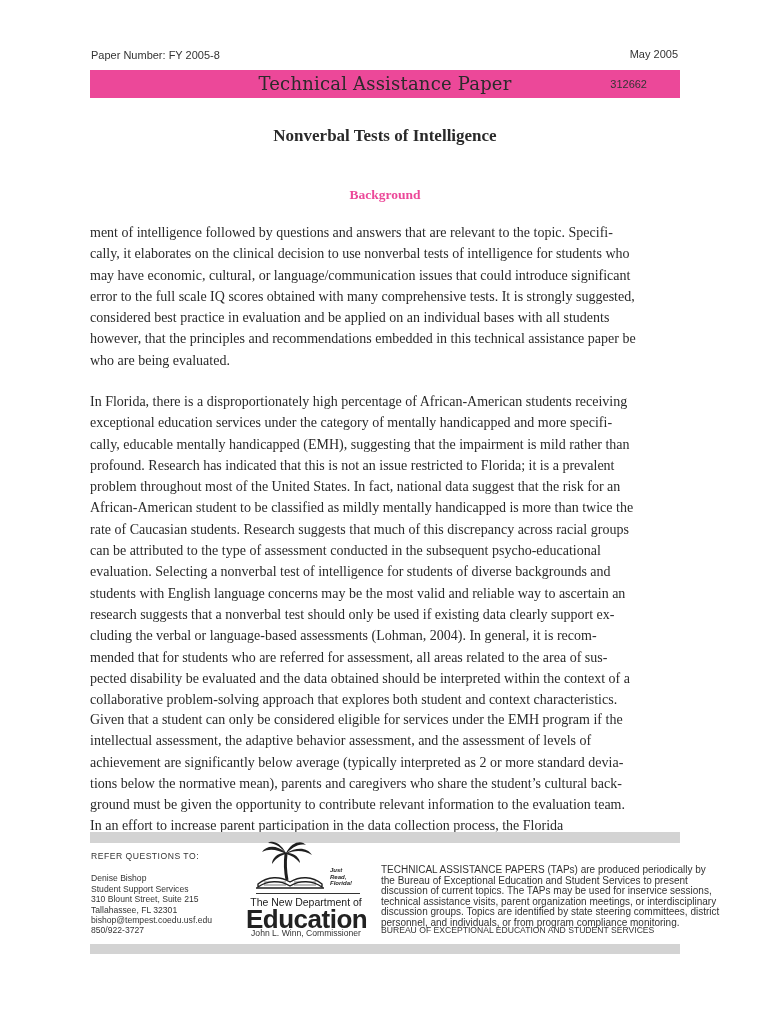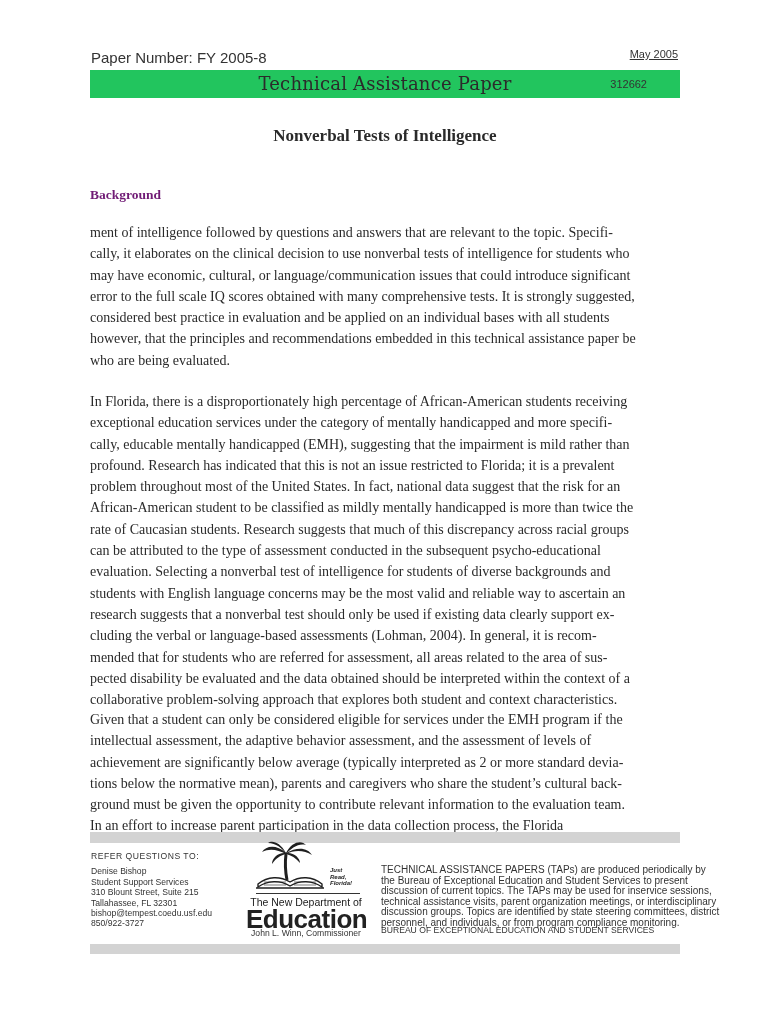--- a/index.html
+++ b/index.html
@@ -1,40 +1,40 @@
 <!DOCTYPE html>
 <html><head>
   <meta charset="utf-8">
   <style>
     html, body { margin: 0; padding: 0; background: #ffffff; }
     body { width: 768px; height: 1024px; position: relative; overflow: hidden; color: #2a2a2a; }
     .sans { font-family: "Liberation Sans", sans-serif; }
     .serif { font-family: "Liberation Serif", serif; }
 
-    #top-meta-left { position: absolute; left: 91px; top: 49px; font-size: 15px; color: #333; }
-    #top-meta-right { position: absolute; right: 90px; top: 48px; font-size: 11px; color: #333; text-decoration: underline; }
+    #top-meta-left { position: absolute; left: 91px; top: 49px; font-size: 11px; color: #333; }
+    #top-meta-right { position: absolute; right: 90px; top: 48px; font-size: 11px; color: #333; }
 
-    #banner { position: absolute; left: 90px; top: 70px; width: 590px; height: 28px; background: #22c55e; }
+    #banner { position: absolute; left: 90px; top: 70px; width: 590px; height: 28px; background: #ec4899; }
     #banner-title { position: absolute; left: 0; width: 100%; text-align: center; top: 3px; font-size: 18px; color: #2b2b2b; font-family: "DejaVu Serif", serif; letter-spacing: 0.2px; }
     #banner-id { position: absolute; right: 33px; top: 8px; font-size: 11px; color: #333; }
 
     #doc-title { position: absolute; left: 90px; width: 590px; top: 126px; text-align: center; font-weight: bold; font-size: 17px; color: #2a2a2a; }
-    #section-heading { position: absolute; left: 90px; width: 590px; top: 187px; font-weight: bold; font-size: 13.5px; color: #701a75; }
+    #section-heading { position: absolute; left: 90px; width: 590px; top: 187px; text-align: center; font-weight: bold; font-size: 13.5px; color: #ec4899; }
 
     .para { position: absolute; left: 90px; width: 600px; font-size: 14px; line-height: 21.3px; color: #2a2a2a; margin: 0; }
     .para span { display: block; white-space: nowrap; }
     #para-1 { top: 222px; }
     #para-2 { top: 391px; }
     #para-3 { top: 709px; }
 
     #footer-bar-top { position: absolute; left: 90px; top: 832px; width: 590px; height: 11px; background: #d3d3d3; }
     #footer-bar-bottom { position: absolute; left: 90px; top: 944px; width: 590px; height: 10px; background: #d3d3d3; }
 
     #contact { position: absolute; left: 91px; top: 851px; font-size: 8.6px; color: #333; line-height: 10.4px; }
-    #contact .label { letter-spacing: 0.5px; margin-bottom: 5px; display: block; }
+    #contact .label { letter-spacing: 0.5px; margin-bottom: 12px; display: block; }
     #contact span.line { display: block; white-space: nowrap; }
 
     #logo { position: absolute; left: 246px; top: 840px; width: 120px; height: 100px; text-align: center; }
     #logo svg { position: absolute; left: 6px; top: 0; }
     #logo-slogan { position: absolute; left: 84px; top: 27px; font-size: 6px; font-style: italic; font-weight: bold; line-height: 6.5px; text-align: left; color: #222; }
     #logo-rule { position: absolute; left: 10px; top: 53px; width: 104px; height: 1px; background: #333; }
     #logo-dept { position: absolute; left: 0; width: 120px; top: 56px; font-size: 10.5px; color: #222; }
     #logo-edu { position: absolute; left: 0; width: 120px; top: 64px; font-size: 26px; font-weight: bold; color: #222; letter-spacing: -0.5px; }
     #logo-commissioner { position: absolute; left: 0; width: 120px; top: 88px; font-size: 8.6px; color: #333; white-space: nowrap; }
 

